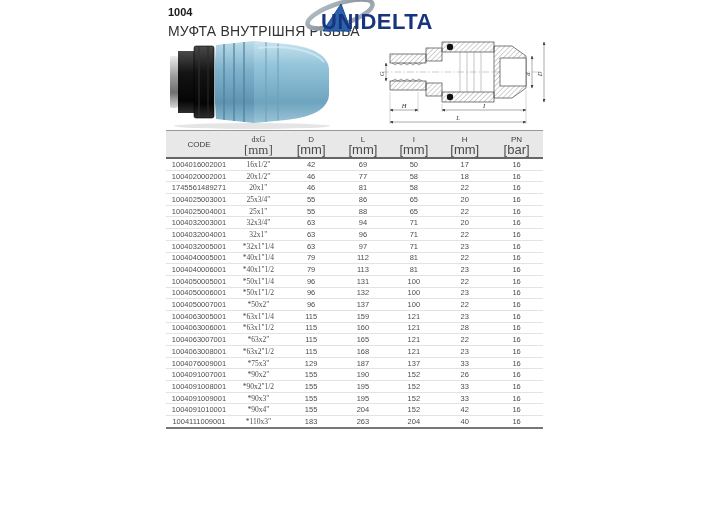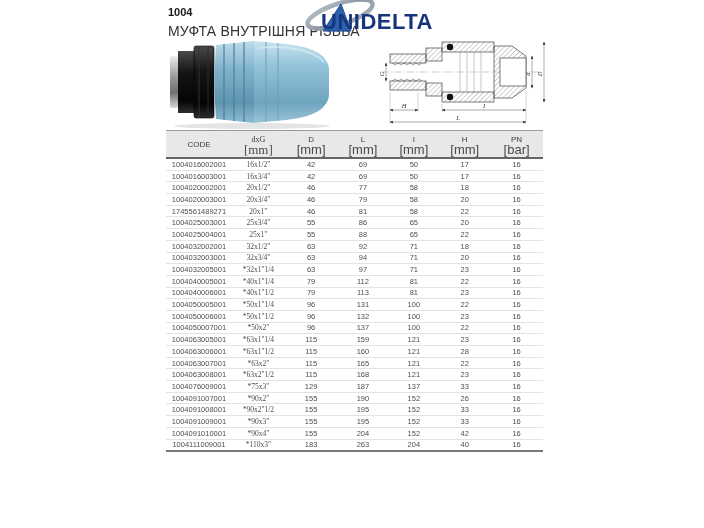--- a/index.html
+++ b/index.html
@@ -199,47 +199,29 @@
           <tr>
             <td>1004016002001</td>
             <td>16x1/2"</td>
             <td>42</td>
             <td>69</td>
             <td>50</td>
             <td>17</td>
             <td>16</td>
           </tr>
           <tr>
-            <td>1004016003001</td>
-            <td>16x3/4"</td>
-            <td>42</td>
-            <td>69</td>
-            <td>50</td>
-            <td>17</td>
-            <td>16</td>
-          </tr>
-          <tr>
             <td>1004020002001</td>
             <td>20x1/2"</td>
             <td>46</td>
             <td>77</td>
             <td>58</td>
             <td>18</td>
             <td>16</td>
           </tr>
           <tr>
-            <td>1004020003001</td>
-            <td>20x3/4"</td>
-            <td>46</td>
-            <td>79</td>
-            <td>58</td>
-            <td>20</td>
-            <td>16</td>
-          </tr>
-          <tr>
             <td>1745561489271</td>
             <td>20x1"</td>
             <td>46</td>
             <td>81</td>
             <td>58</td>
             <td>22</td>
             <td>16</td>
           </tr>
           <tr>
             <td>1004025003001</td>
@@ -253,38 +235,38 @@
           <tr>
             <td>1004025004001</td>
             <td>25x1"</td>
             <td>55</td>
             <td>88</td>
             <td>65</td>
             <td>22</td>
             <td>16</td>
           </tr>
           <tr>
-            <td>1004032002001</td>
-            <td>32x1/2"</td>
-            <td>63</td>
-            <td>92</td>
-            <td>71</td>
-            <td>18</td>
-            <td>16</td>
-          </tr>
-          <tr>
             <td>1004032003001</td>
             <td>32x3/4"</td>
             <td>63</td>
             <td>94</td>
             <td>71</td>
             <td>20</td>
             <td>16</td>
           </tr>
           <tr>
+            <td>1004032004001</td>
+            <td>32x1"</td>
+            <td>63</td>
+            <td>96</td>
+            <td>71</td>
+            <td>22</td>
+            <td>16</td>
+          </tr>
+          <tr>
             <td>1004032005001</td>
             <td>*32x1"1/4</td>
             <td>63</td>
             <td>97</td>
             <td>71</td>
             <td>23</td>
             <td>16</td>
           </tr>
           <tr>
             <td>1004040005001</td>

